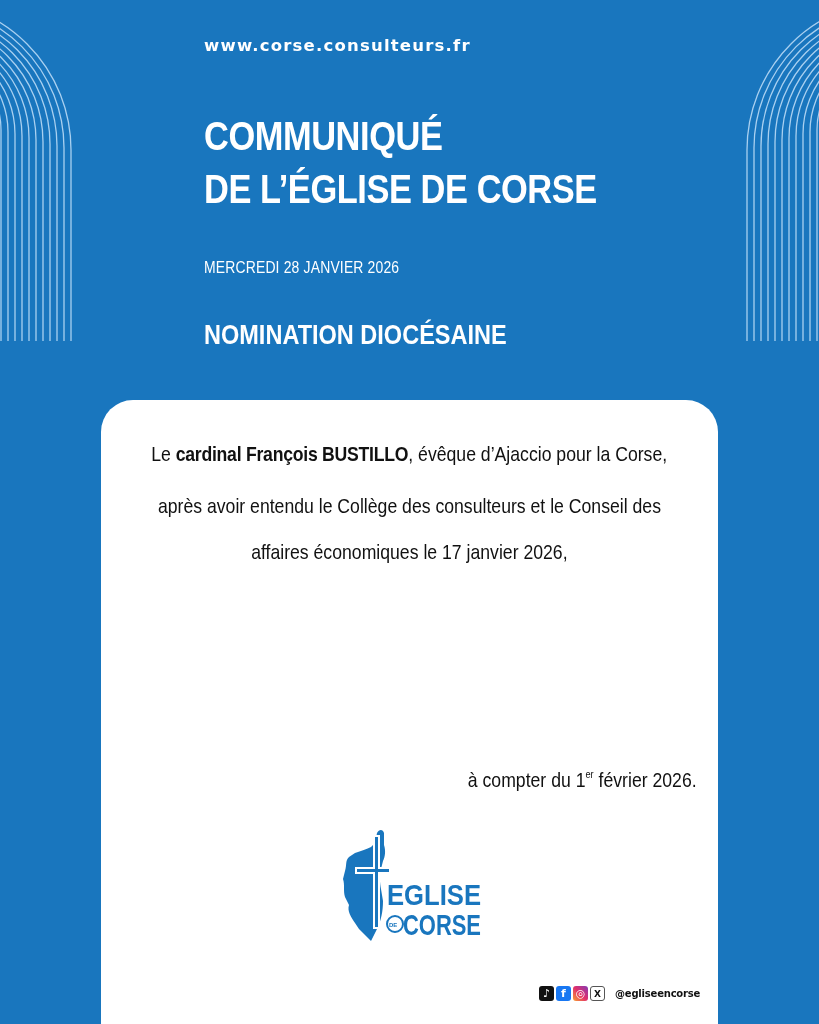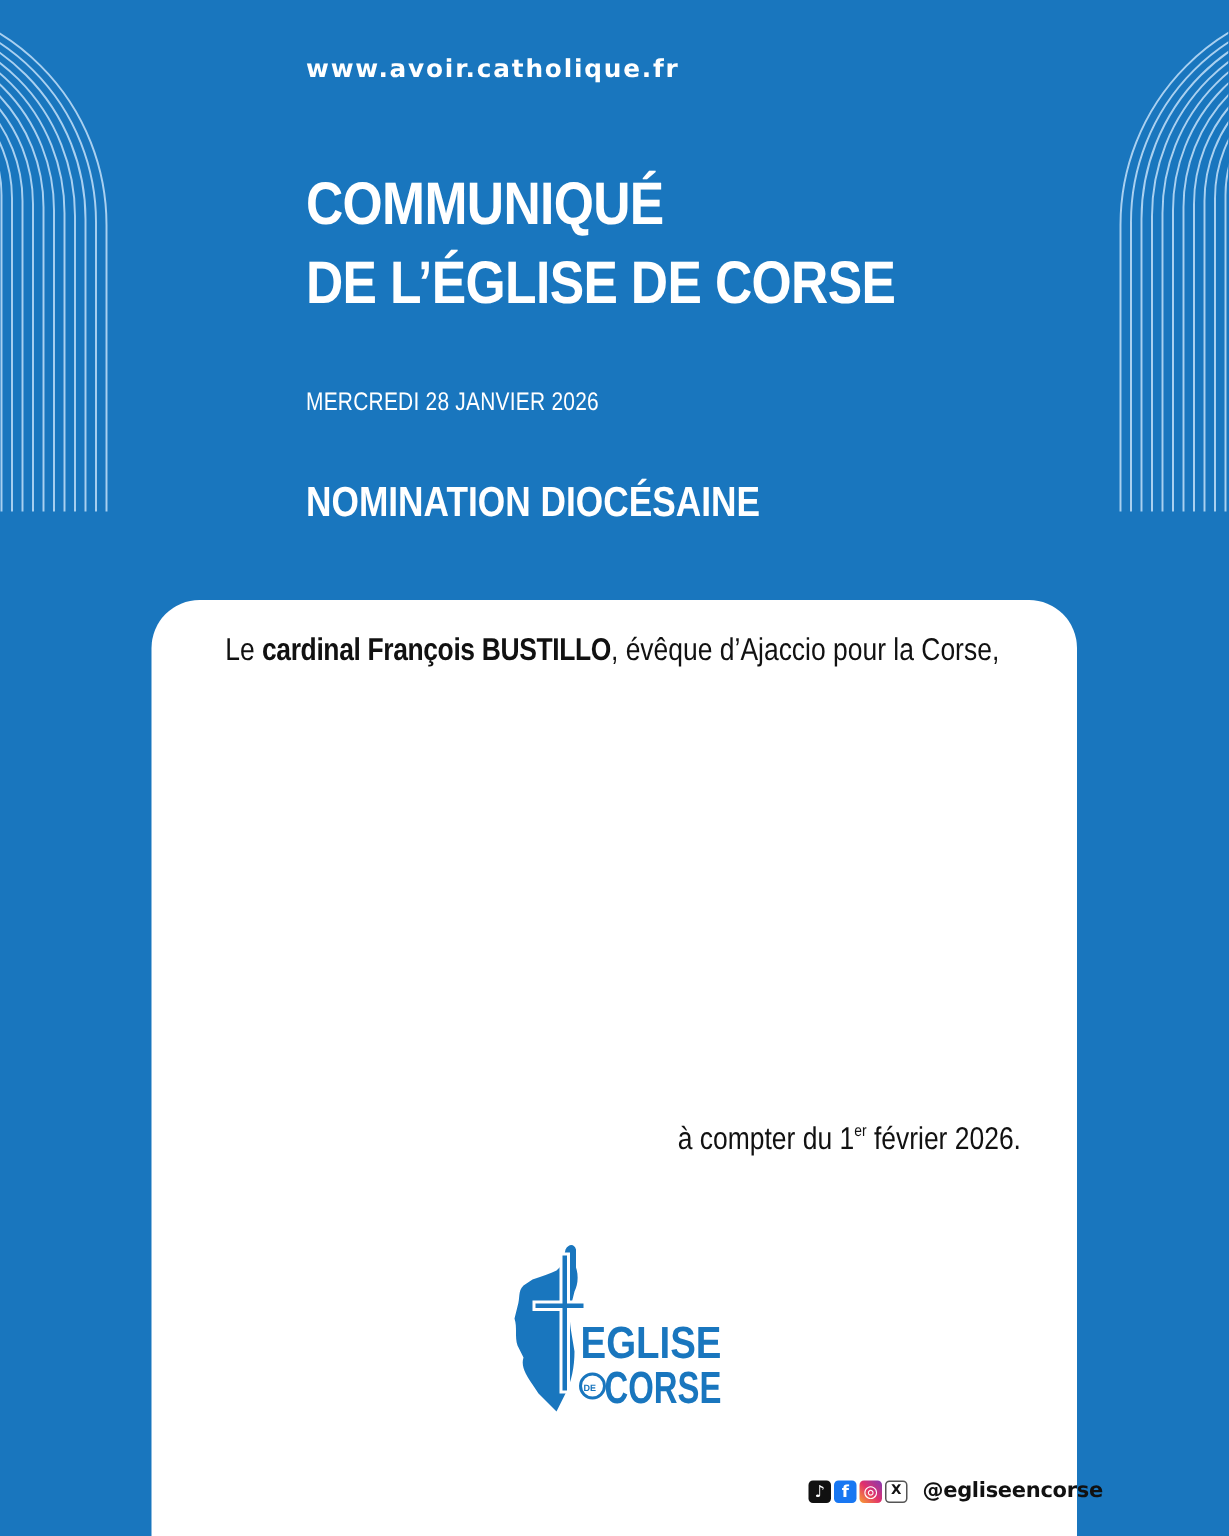--- a/index.html
+++ b/index.html
@@ -37,42 +37,43 @@
     font-size: 28px; transform: scaleX(0.84); transform-origin: left top;
     white-space: nowrap;
   }
   .card {
     position: absolute; left: 101px; top: 400px;
     width: 617px; height: 640px;
     background: #fff; border-radius: 32px 32px 0 0;
     color: #111;
   }
   .line {
-    position: absolute; left: 0; right: 16px; text-align: center;
+    position: absolute; left: 0; right: 0; text-align: center;
     font-family: "Liberation Sans", sans-serif; font-size: 21px;
     white-space: nowrap;
+    margin-top: 20px;
   }
   .line .inner { display: inline-block; transform: scaleX(0.84); transform-origin: center top; }
   .bold { font-weight: bold; letter-spacing: -0.3px; }
   sup { font-size: 11px; vertical-align: 9px; line-height: 0; }
   .logo { position: absolute; left: 236px; top: 425px; width: 150px; height: 120px; }
   .social { position: absolute; left: 438px; top: 586px; display: flex; align-items: center; gap: 2px; }
   .soc {
     width: 15px; height: 15px; border-radius: 3px;
     display: flex; align-items: center; justify-content: center;
     font-size: 11px; font-weight: bold; color: #fff;
     font-family: "DejaVu Sans", sans-serif;
   }
   .soc.tiktok { background: #111; }
   .soc.fb { background: #1877f2; }
   .soc.ig { background: linear-gradient(45deg, #f9a031, #e1306c 50%, #833ab4); }
   .soc.x { background: #fff; color: #111; border: 1px solid #555; width: 13px; height: 13px; font-size: 9px; }
   .handle {
     margin-left: 8px; font-family: "DejaVu Sans", sans-serif; font-weight: bold;
-    font-size: 14px; color: #111; letter-spacing: -0.2px;
+    font-size: 10px; color: #111; letter-spacing: -0.2px;
   }
 </style>
 </head>
 <body>
 
 <svg class="arcs arcs-left" width="80" height="345" viewBox="0 0 80 345">
   <g fill="none" stroke="#a9d0f0" stroke-width="1.3">
     <path d="M71 341 V150 A 150 150 0 0 0 -79 0"></path>
     <path d="M64 341 V148 A 143 143 0 0 0 -79 5"></path>
     <path d="M57 341 V146 A 136 136 0 0 0 -79 10"></path>
@@ -97,34 +98,40 @@
     <path d="M43 341 V140 A 115 115 0 0 1 158 25"></path>
     <path d="M50 341 V138 A 108 108 0 0 1 158 30"></path>
     <path d="M57 341 V136 A 101 101 0 0 1 158 35"></path>
     <path d="M64 341 V134 A 94 94 0 0 1 158 40"></path>
     <path d="M71 341 V132 A 87 87 0 0 1 158 45"></path>
     <path d="M78 341 V130 A 80 80 0 0 1 158 50"></path>
   </g>
 </svg>
 
 <div class="header">
-  <div class="site-url">www.avoir.catholique.fr</div>
+  <div class="site-url">www.corse.consulteurs.fr</div>
   <div class="title">
     <div>COMMUNIQUÉ</div>
     <div>DE L’ÉGLISE DE CORSE</div>
   </div>
   <div class="date">MERCREDI 28 JANVIER 2026</div>
   <div class="subtitle">NOMINATION DIOCÉSAINE</div>
 </div>
 
 <div class="card">
   <div class="line" style="top:22px;">
     <span class="inner">
       <span>Le </span><span class="bold">cardinal François BUSTILLO</span><span>, évêque d’Ajaccio pour la Corse,</span>
     </span>
+  </div>
+  <div class="line" style="top:74px;">
+    <span class="inner">après avoir entendu le Collège des consulteurs et le Conseil des</span>
+  </div>
+  <div class="line" style="top:120px;">
+    <span class="inner">affaires économiques le 17 janvier 2026,</span>
   </div>
   <div class="line" style="top:348px;text-align:right;">
     <span class="inner">
       <span>à compter du 1</span><sup>er</sup><span> février 2026.</span>
     </span>
   </div>
 
   <svg class="logo" viewBox="0 0 150 120">
     <g fill="#1976be">
 

